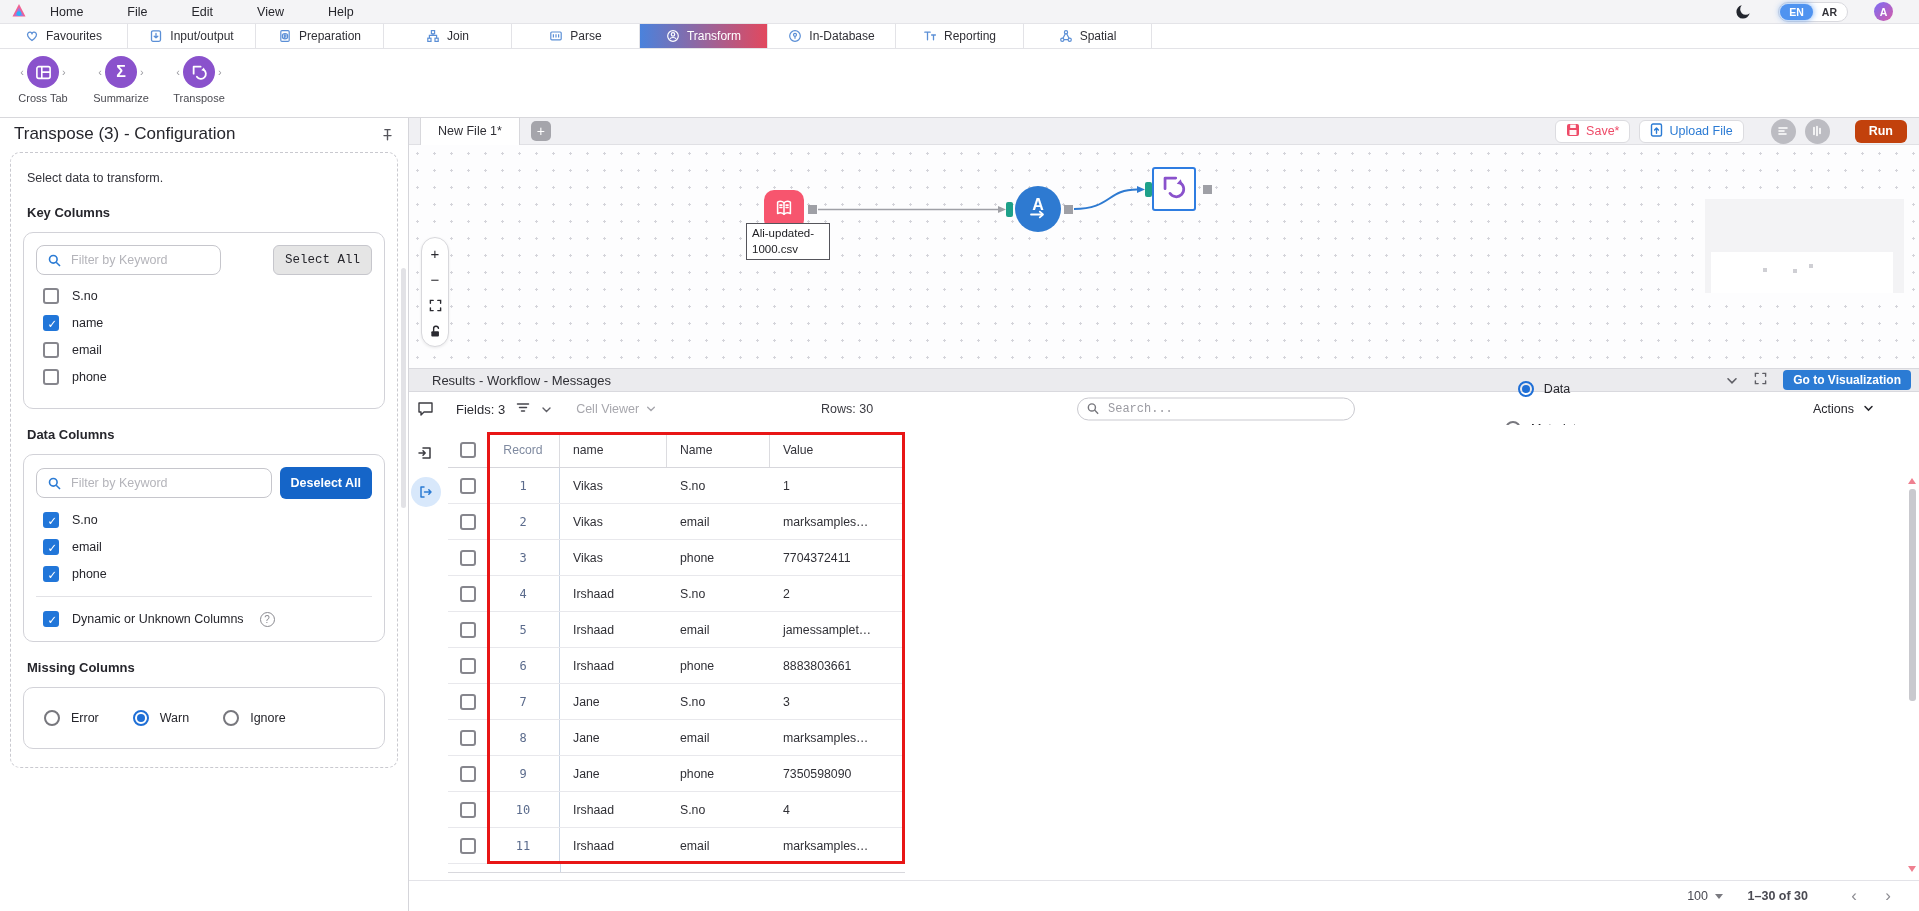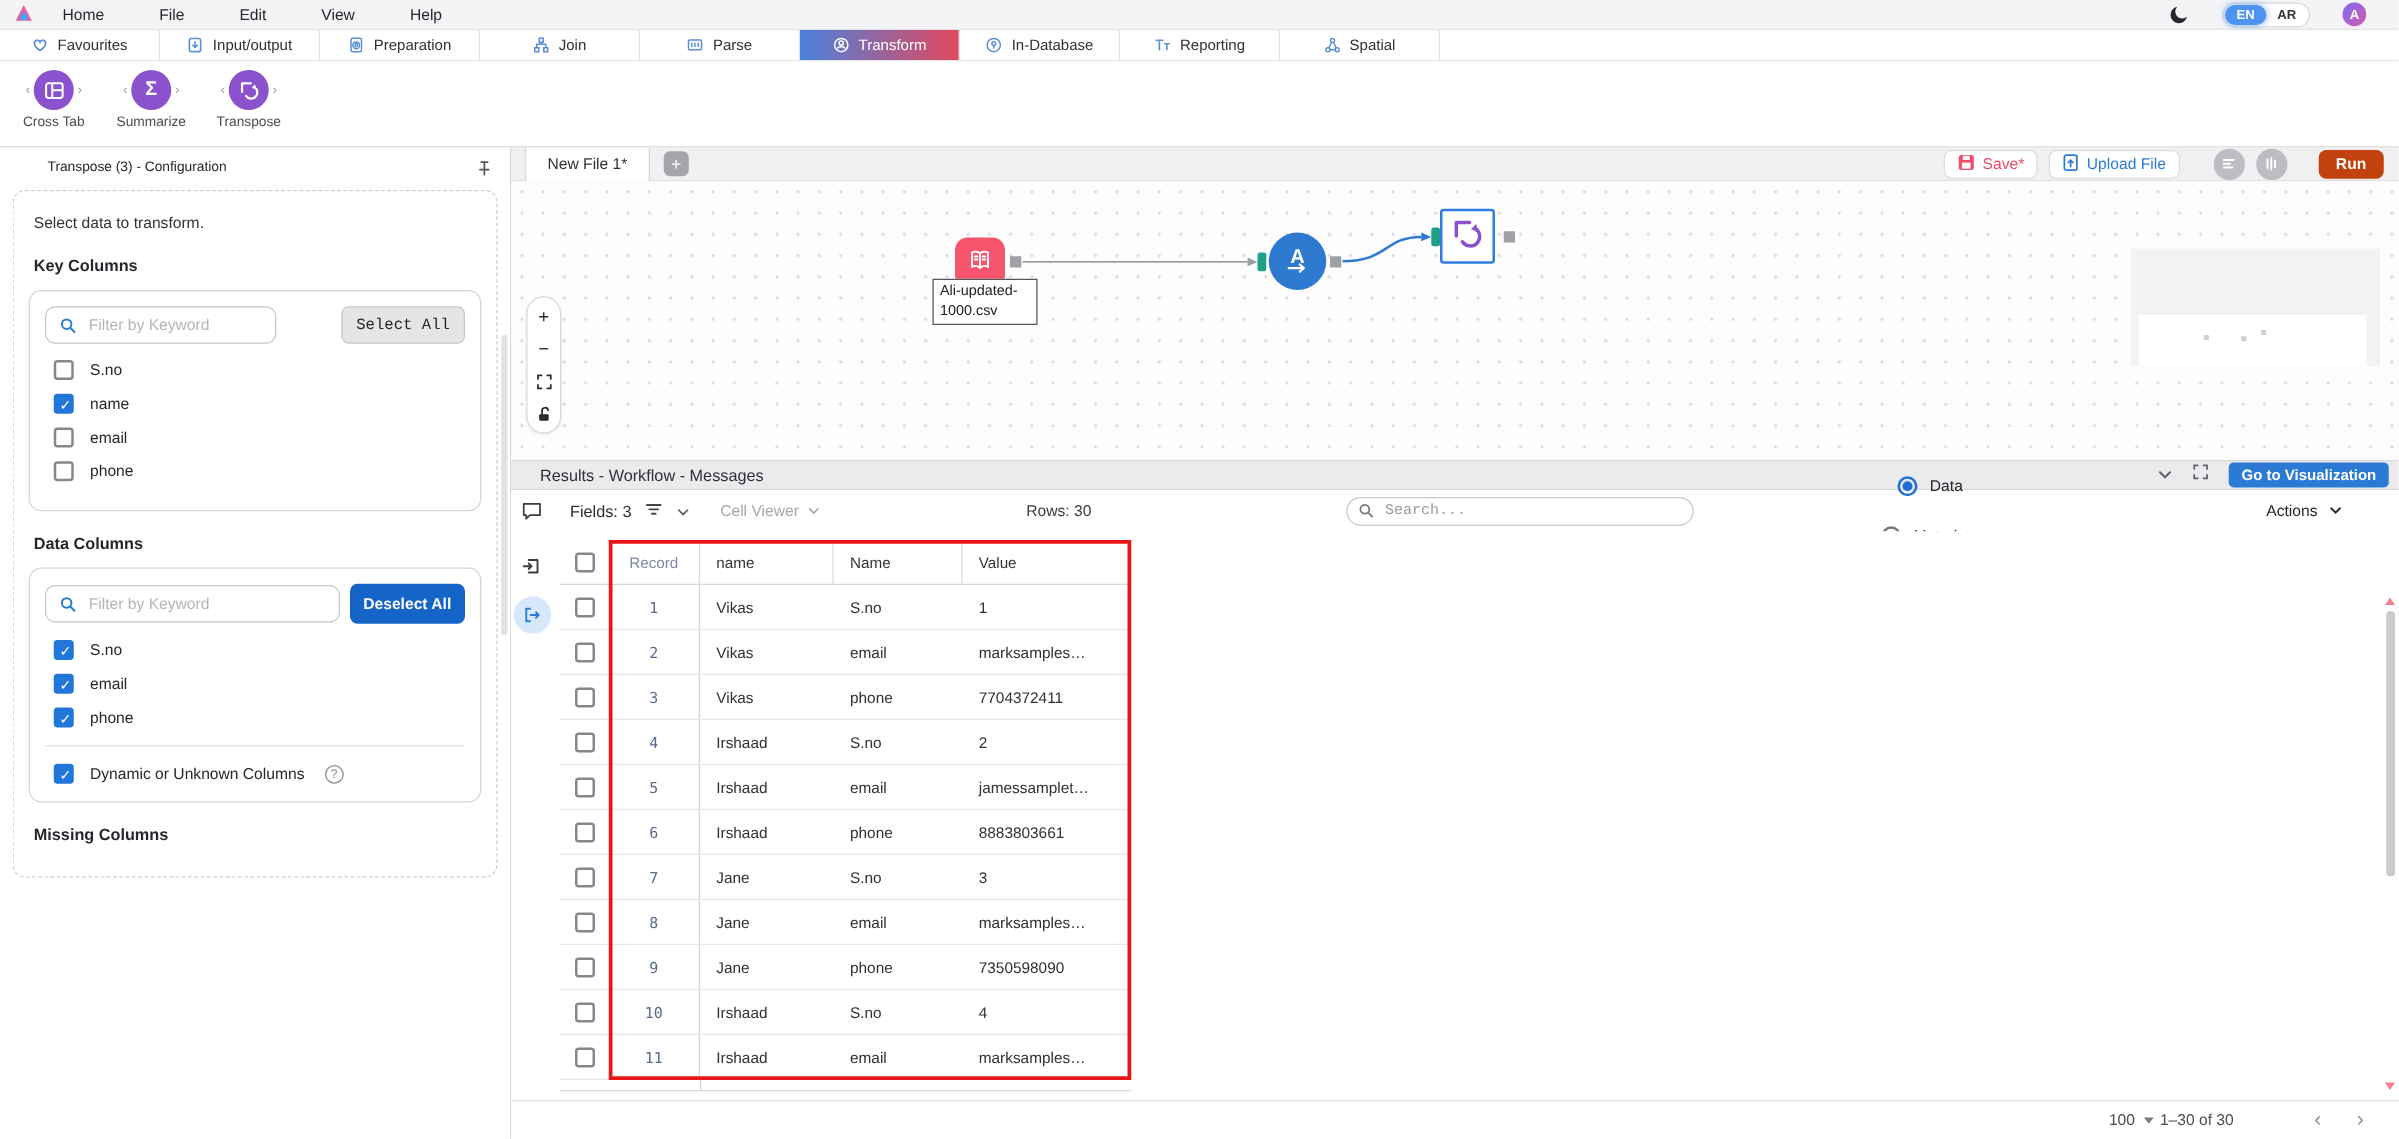--- a/index.html
+++ b/index.html
@@ -29,21 +29,21 @@
   .tool-top{display:flex;align-items:center;gap:3px;}
   .tchev{color:#9a9aa0;font-size:11px;}
   .tcircle{width:32px;height:32px;border-radius:50%;background:#8a52cc;display:flex;align-items:center;justify-content:center;color:#fff;}
   .sigma{font-size:16px;font-weight:bold;color:#fff;}
   .tool-label{font-size:11px;color:#4b4b52;margin-top:4px;text-align:right;}
   
   #main{flex:1;display:flex;min-height:0;}
   
   #config{width:409px;border-right:1px solid #d5d5da;background:#fff;position:relative;flex:0 0 auto;}
   .cfg-head{height:32px;display:flex;align-items:center;padding:0 14px;}
-  .cfg-title{font-size:11px;color:#26262c;margin-left:24px;}
+  .cfg-title{font-size:17px;color:#26262c;}
   .pin-btn{margin-left:auto;display:flex;}
   .cfg-body{margin:2px 10px;border:1.5px dashed #c9c9cf;border-radius:10px;padding:12px 12px 14px;}
   .cfg-instruction{font-size:12.5px;color:#33333a;margin:6px 0 20px 4px;}
   .cfg-heading{font-size:13px;font-weight:bold;color:#26262c;margin:0 0 12px 4px;}
   .optionbox{border:1px solid #d2d2d8;border-radius:10px;padding:12px;margin-bottom:18px;}
   .filterrow{display:flex;gap:8px;align-items:center;}
   .searchwrap{position:relative;flex:1;}
   .searchwrap input{width:100%;height:30px;border:1px solid #c6c6cc;border-radius:8px;padding:0 10px 0 34px;font-size:12.5px;color:#33333a;outline:none;font-family:inherit;}
   .searchwrap input::placeholder{color:#b4b4ba;}
   .searchwrap .sic{position:absolute;left:11px;top:8px;}
@@ -130,21 +130,21 @@
   #sliver::after{content:"";position:absolute;left:112px;top:0;bottom:0;width:1px;background:#ccd6e4;}
   #vscroll{position:absolute;right:3px;top:0;bottom:0;width:8px;}
   #vscroll .thumb{position:absolute;right:0;top:64px;width:7px;height:212px;background:#c9c9ce;border-radius:3px;}
   .sb-arrow{position:absolute;right:0;width:0;height:0;border-left:4px solid transparent;border-right:4px solid transparent;}
   .sb-arrow.up{top:53px;border-bottom:6px solid #ef8090;}
   .sb-arrow.down{bottom:8px;border-top:6px solid #ef8090;}
   #results-footer{height:31px;border-top:1px solid #e3e3e8;position:relative;background:#fff;flex:0 0 auto;}
   .ft-abs{position:absolute;top:50%;transform:translateY(-50%);display:flex;align-items:center;font-size:12.5px;color:#4a4a52;}
   #ft-pagesize{right:196px;gap:7px;}
   .caret-down{width:0;height:0;border-left:4px solid transparent;border-right:4px solid transparent;border-top:5px solid #7a7a80;}
-  #ft-range{right:132px;}
+  #ft-range{right:111px;font-weight:bold;}
   #ft-prev{right:62px;font-size:17px;color:#8c8c92;}
   #ft-next{right:28px;font-size:17px;color:#8c8c92;}
 </style>
 </head>
 <body>
 
 <div id="app">
 
   <header id="menubar">
     <span id="logo">
@@ -384,20 +384,36 @@
           <div id="dynamic-row">
               <div class="checkrow" style="margin: 2px 0px 2px 7px;">
                 <span class="cb checked"></span>
                 <span class="clabel">Dynamic or Unknown Columns</span>
                 <span class="helpq">?</span>
               </div>
             </div>
         </div>
 
         <div class="cfg-heading">Missing Columns</div>
+        <div class="optionbox" style="margin-bottom:4px;">
+          <div class="radiorow" id="missing-radios">
+              <div class="radio-item">
+                <span class="rd"></span>
+                <span class="clabel">Error</span>
+              </div>
+              <div class="radio-item">
+                <span class="rd selected"></span>
+                <span class="clabel">Warn</span>
+              </div>
+              <div class="radio-item">
+                <span class="rd"></span>
+                <span class="clabel">Ignore</span>
+              </div>
+            </div>
+        </div>
       </div>
       <div id="cfg-scrollthumb"></div>
     </aside>
 
     <section id="workarea">
 
       <div id="canvas-strip">
         <span class="file-tab">New File 1*</span>
         <span class="plus-btn">+</span>
         <div id="strip-right">

